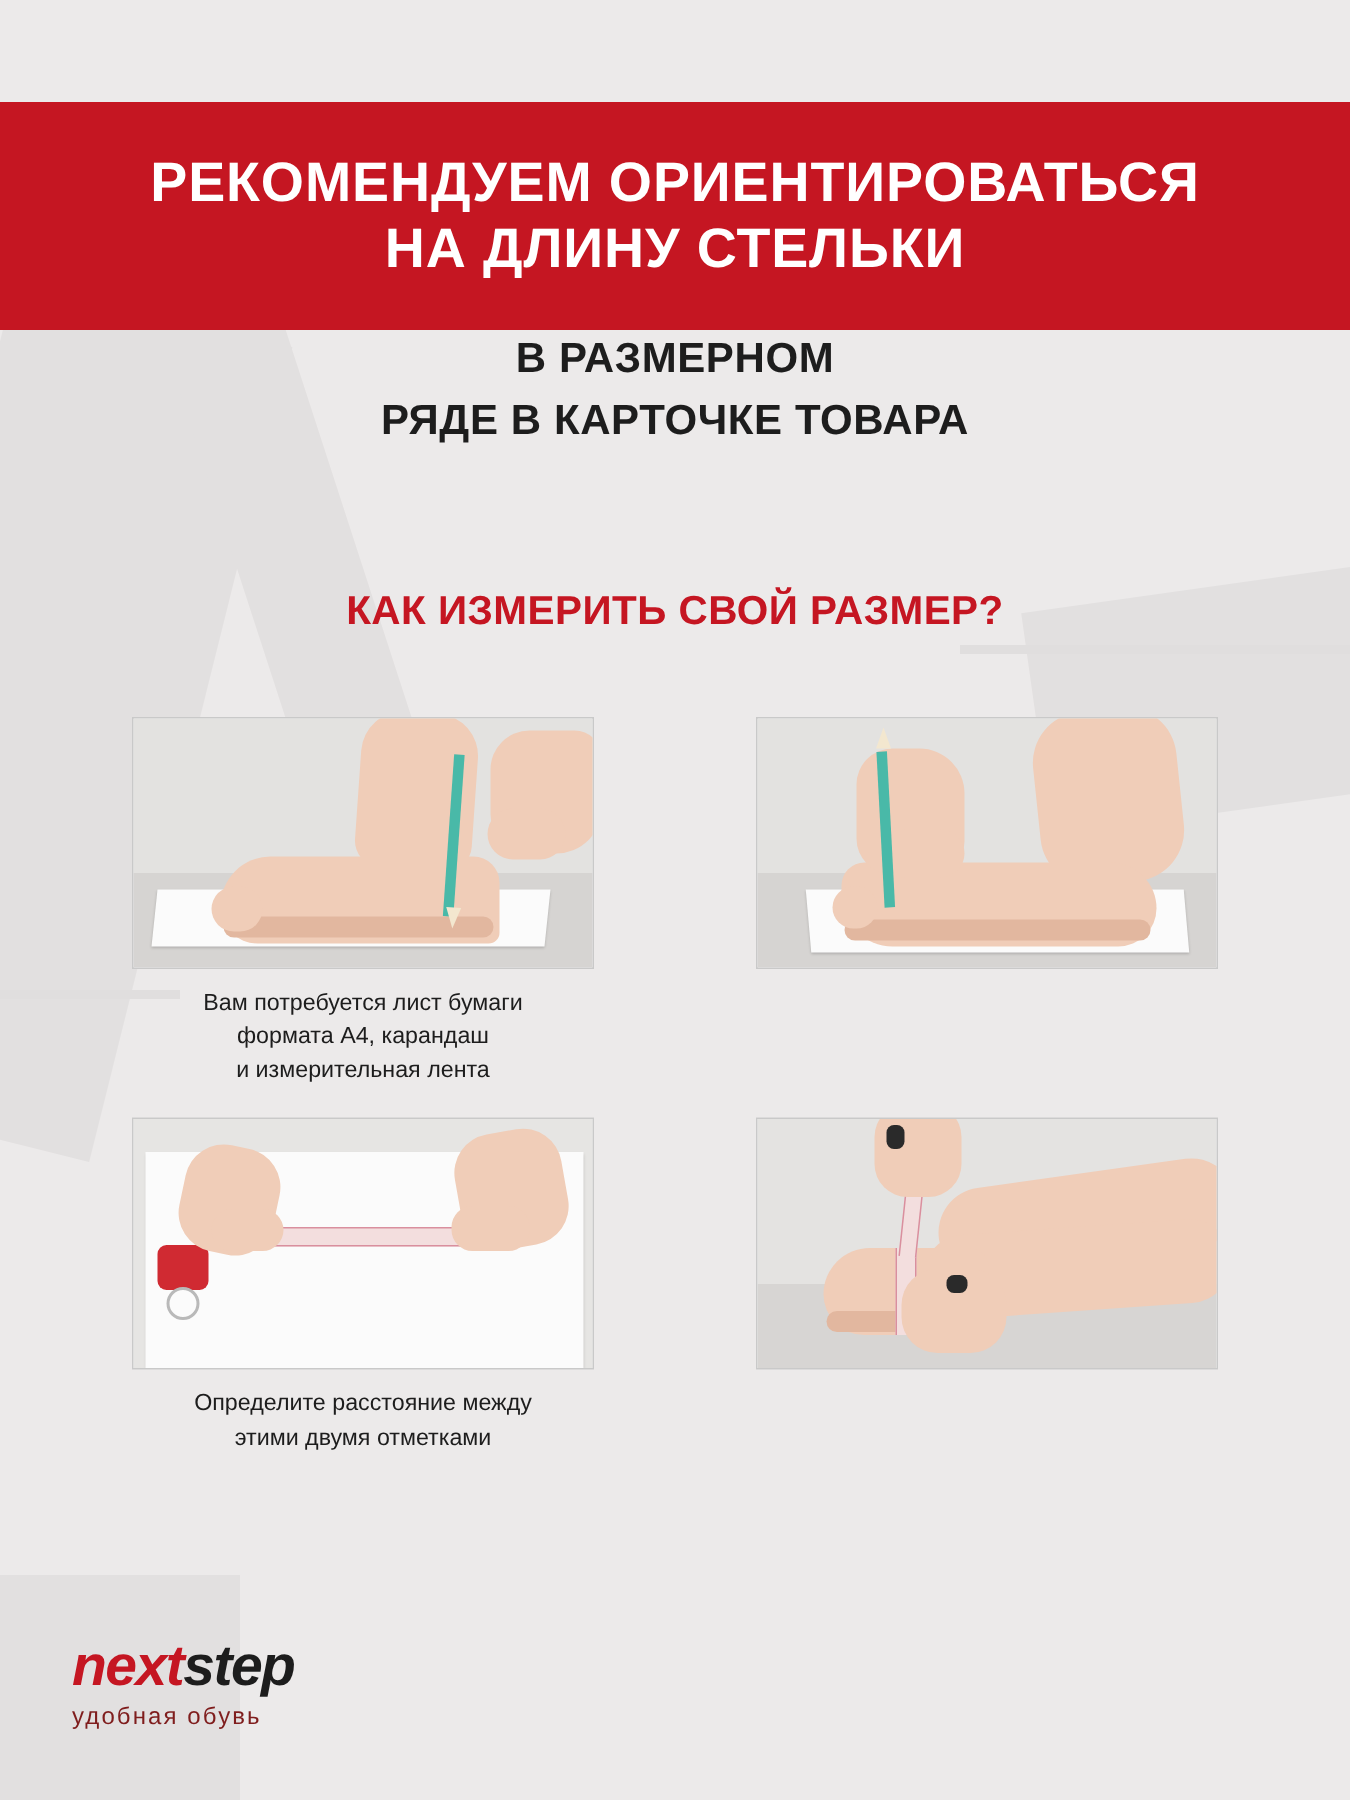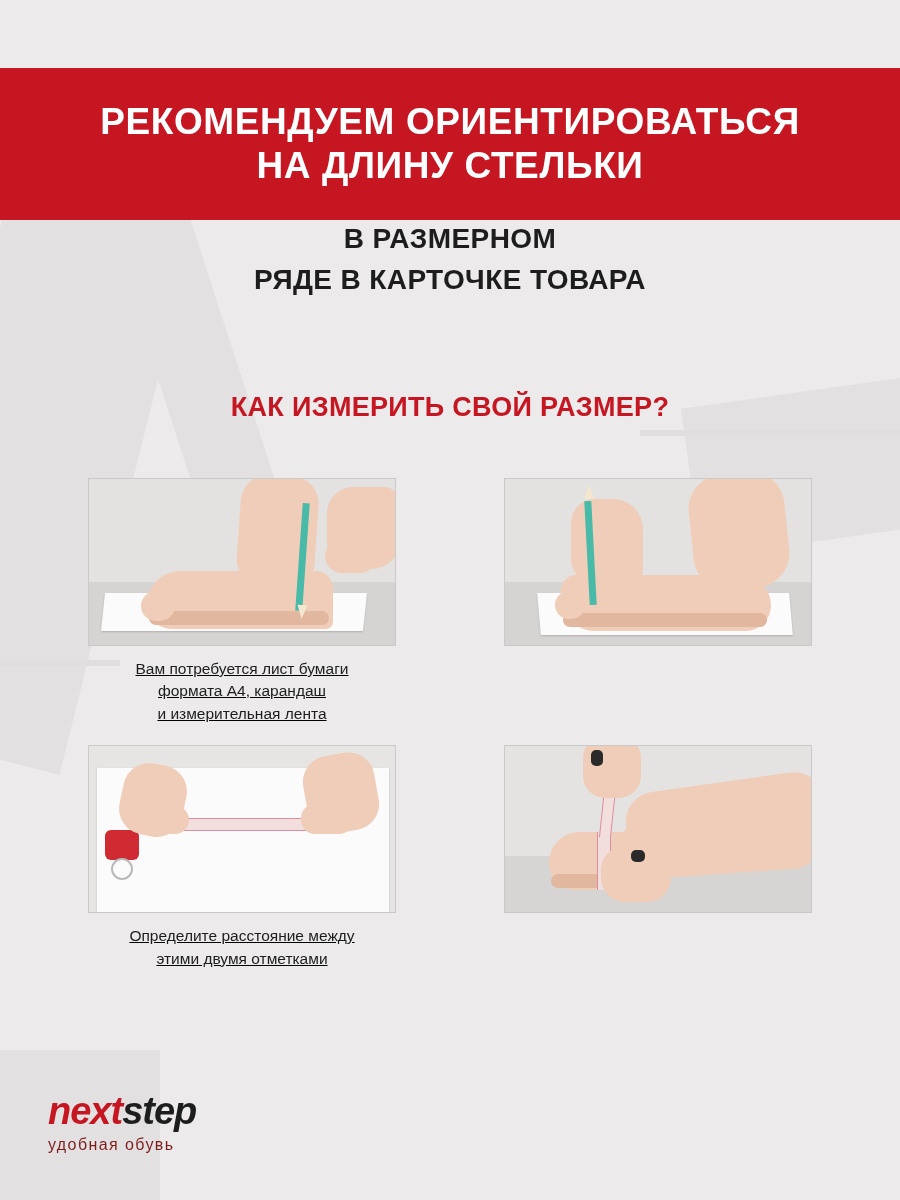--- a/index.html
+++ b/index.html
@@ -103,21 +103,20 @@
     z-index: 2;
     display: grid;
     grid-template-columns: 308px 308px;
     column-gap: 108px;
     row-gap: 20px;
   }
   .step {
     display: flex;
     flex-direction: column;
     align-items: center;
-    text-decoration: underline;
   }
   .step-photo {
     width: 308px;
     height: 168px;
     border: 1px solid #c9c9c9;
     position: relative;
     overflow: hidden;
     background: #efefef;
     box-sizing: border-box;
   }

